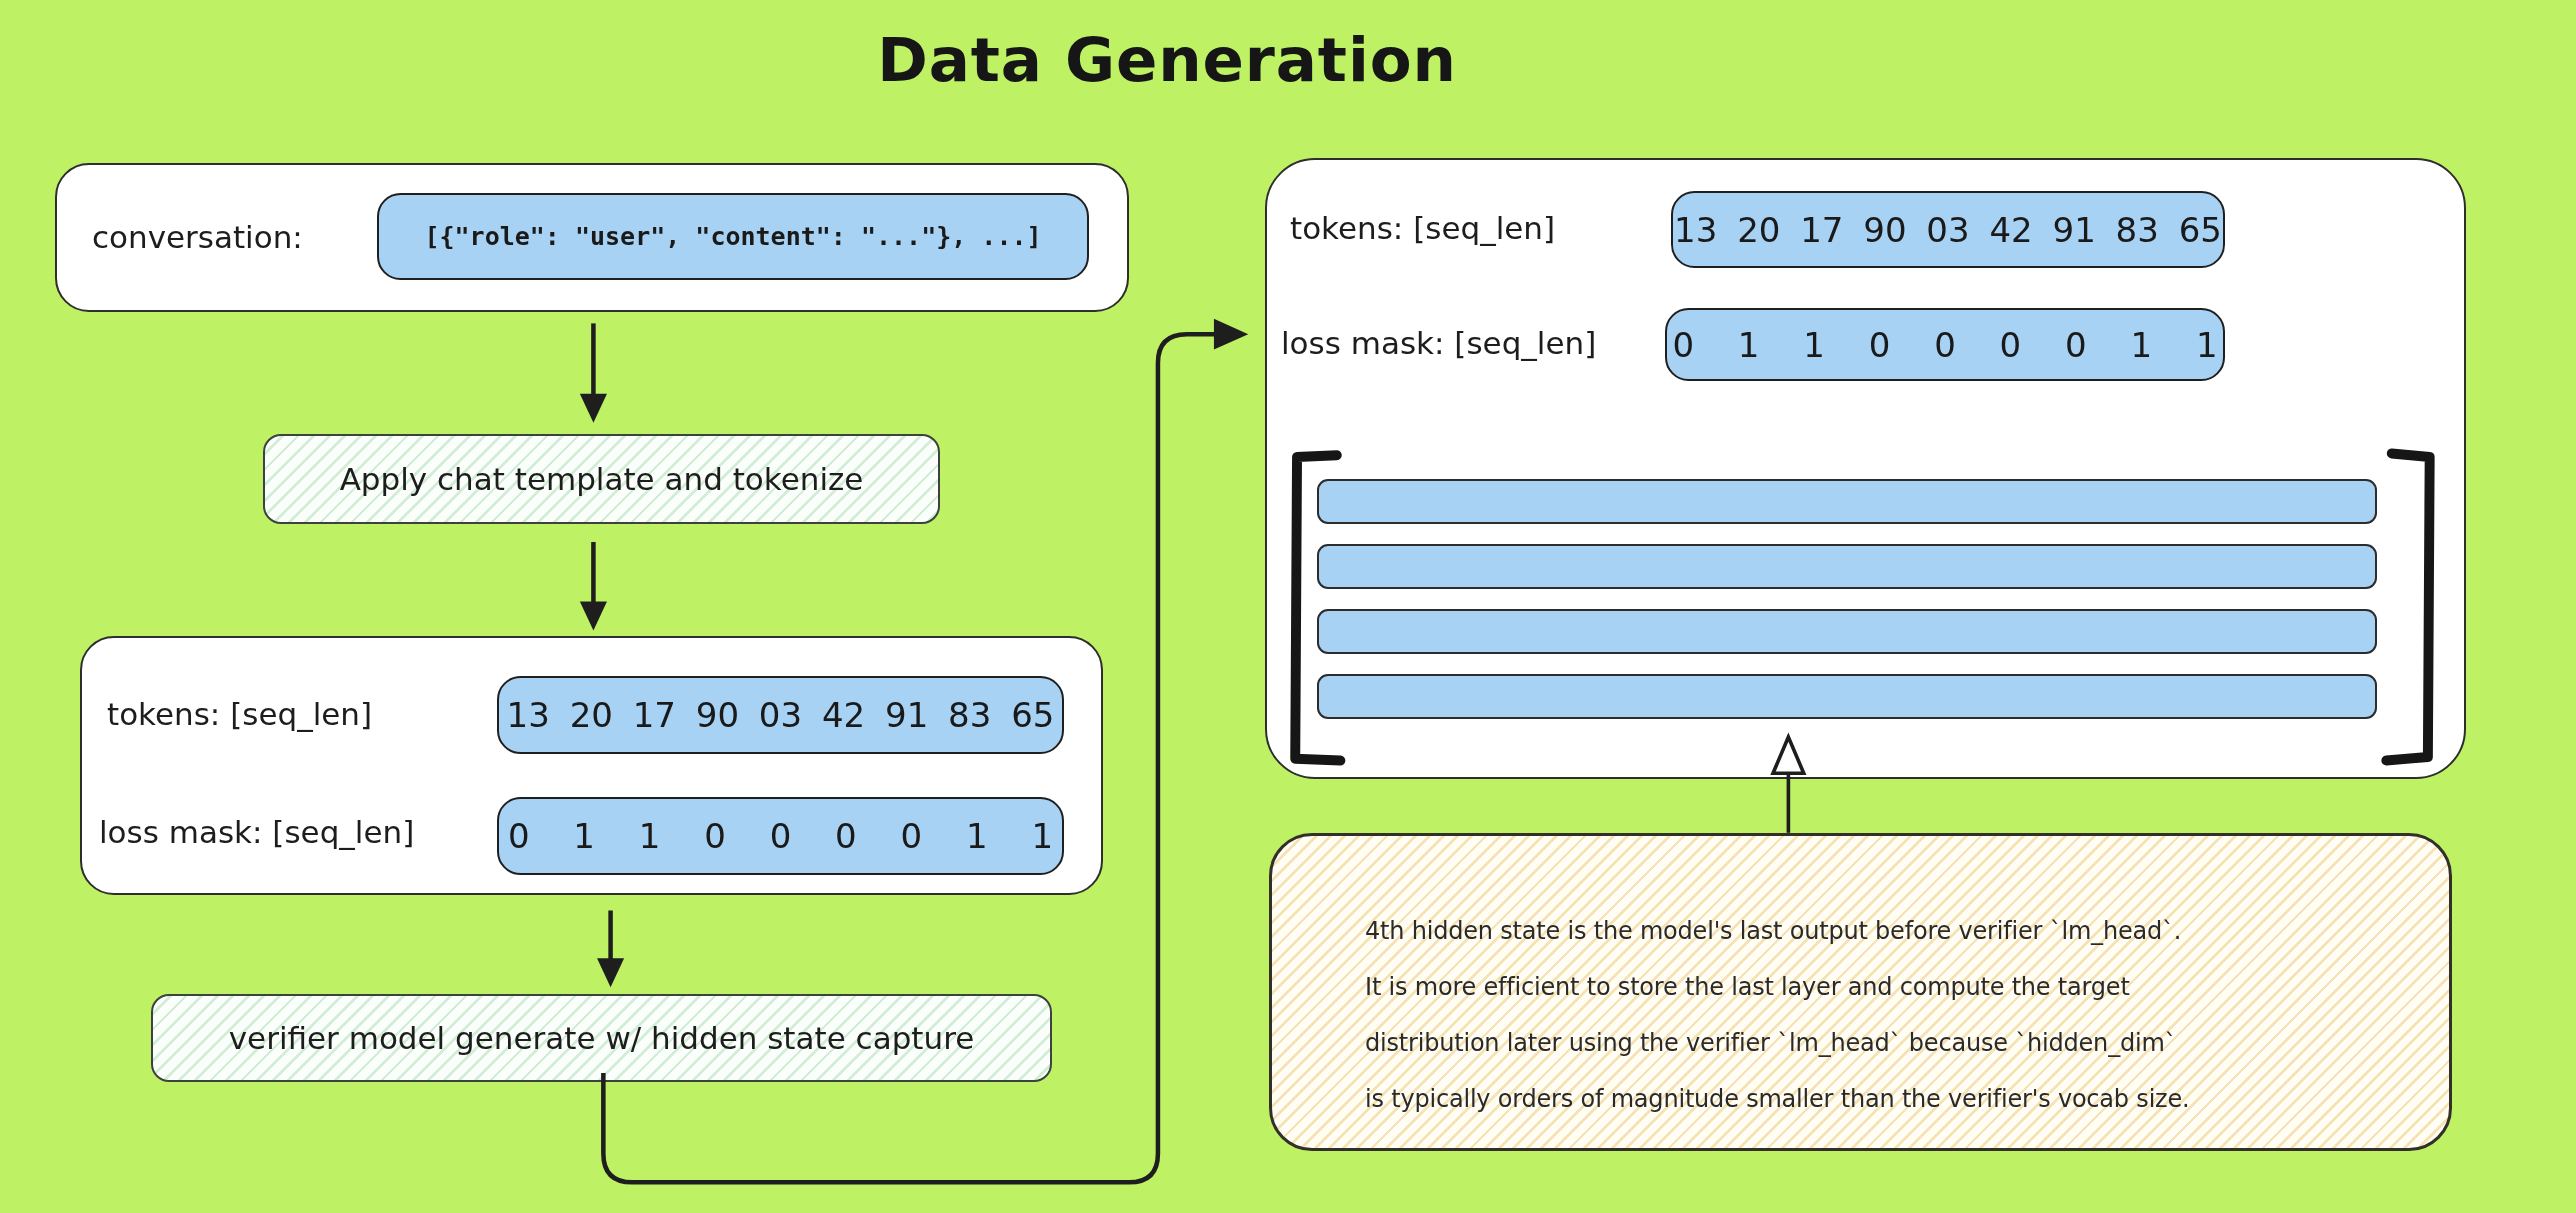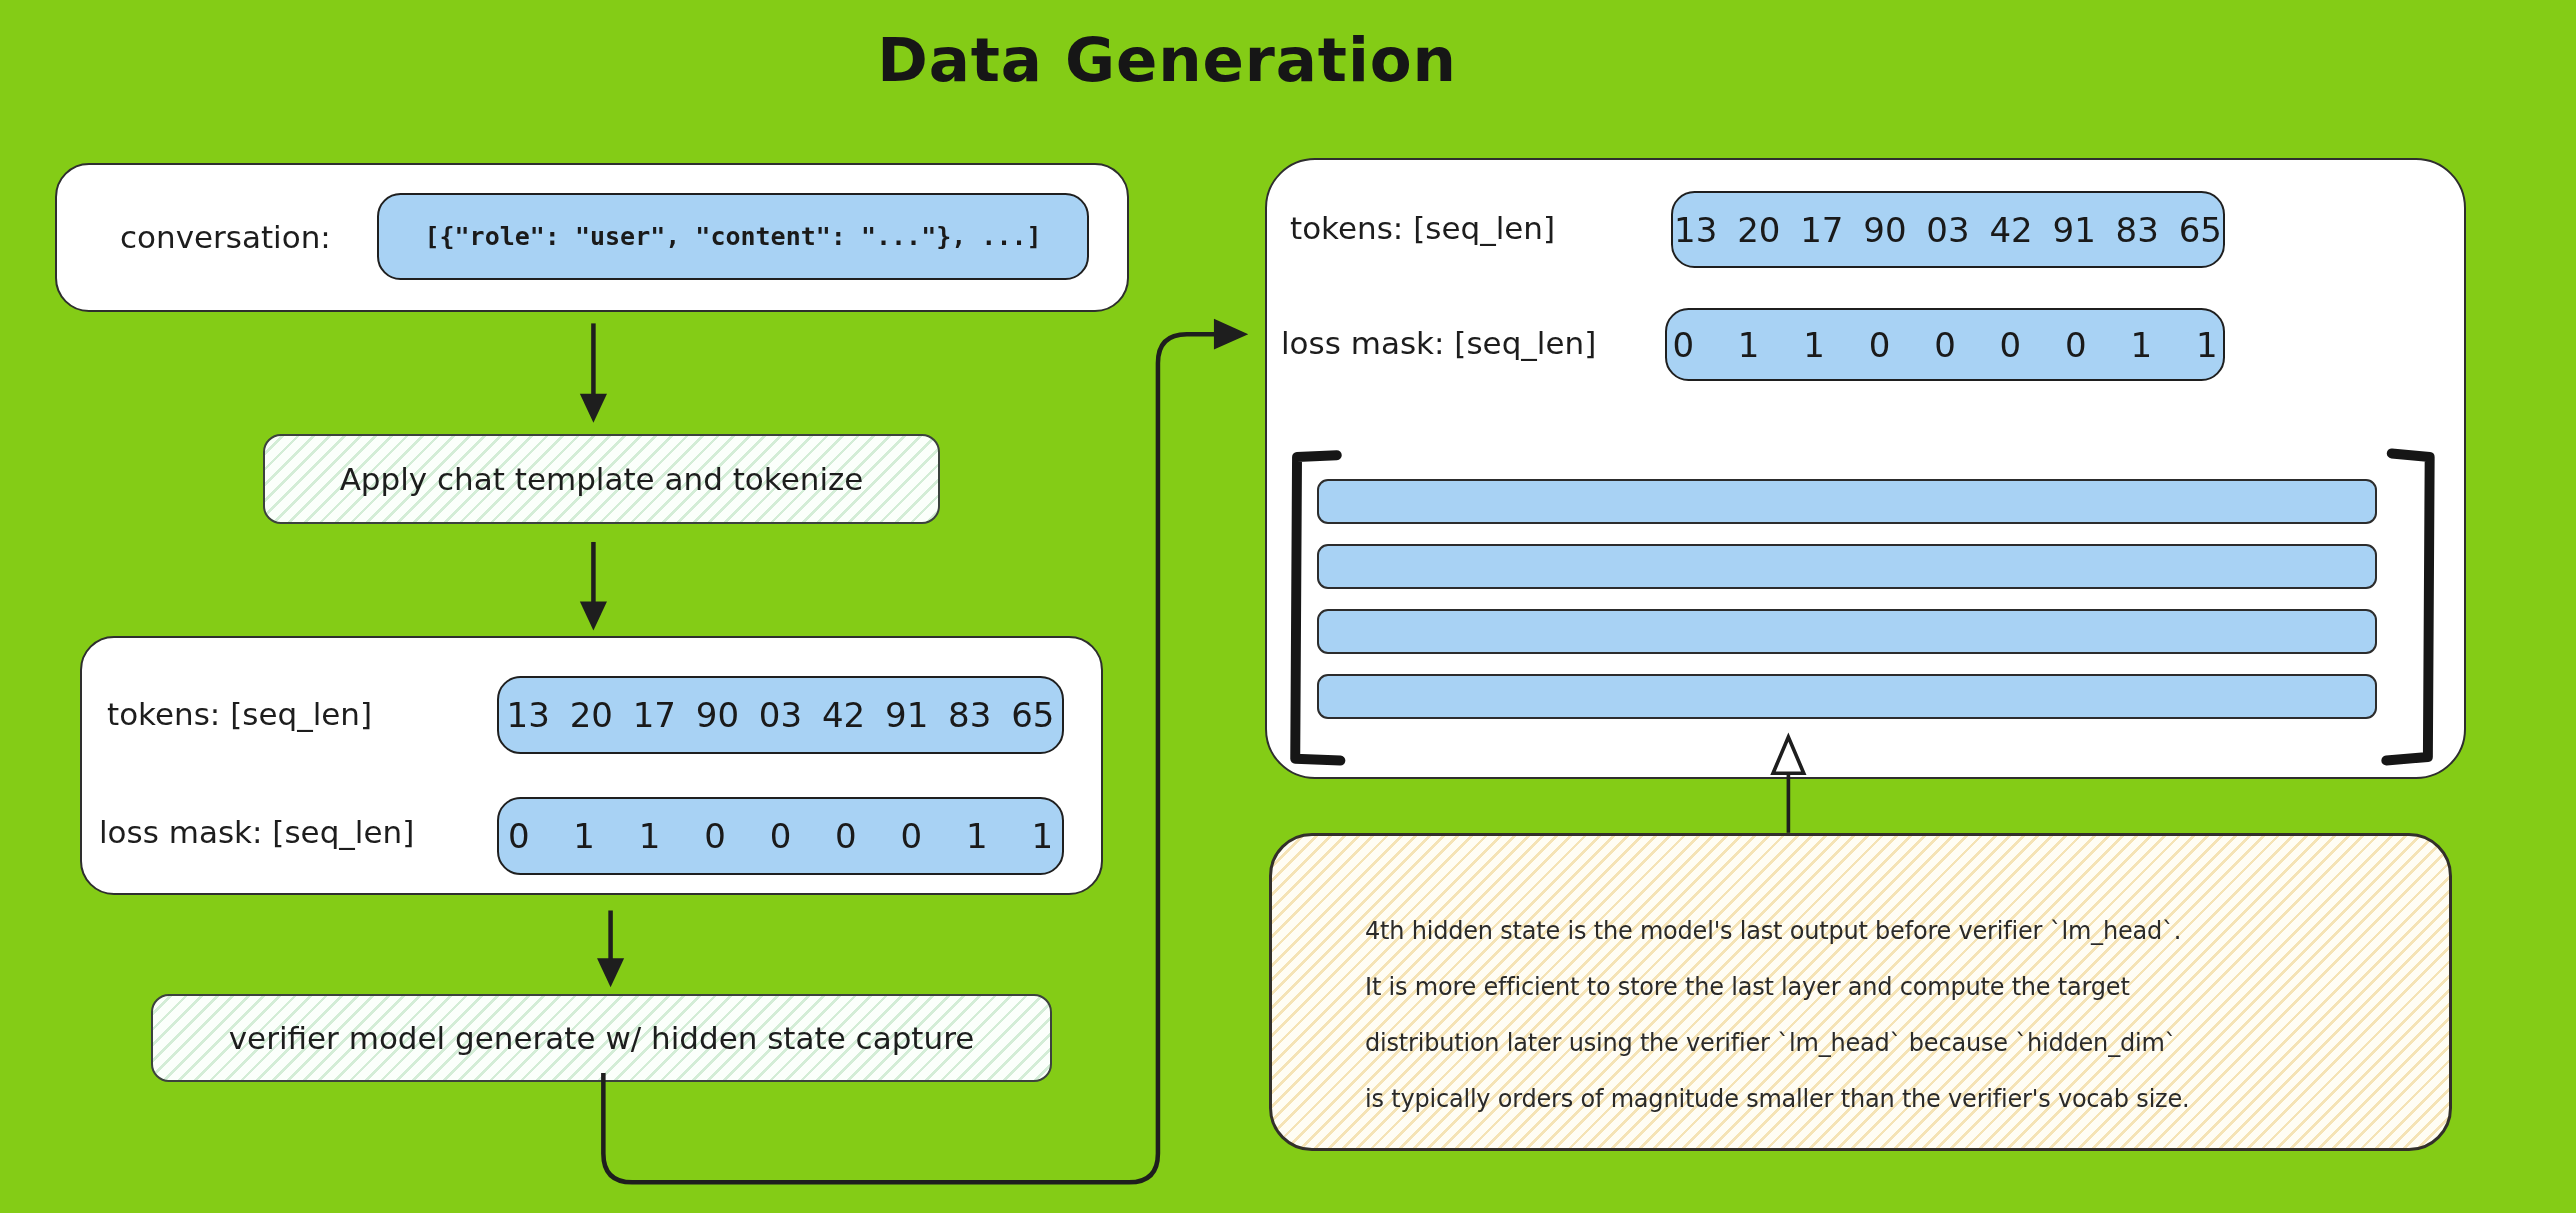--- a/index.html
+++ b/index.html
@@ -6,21 +6,21 @@
     --ink:#222222;
     --border:#2e2e2e;
     --blue:#a8d2f4;
     --green-stripe:rgba(120,195,130,0.30);
     --yellow-stripe:rgba(233,196,106,0.45);
     --note-bg:#fffdf4;
   }
   *{margin:0;padding:0;box-sizing:border-box;}
   html,body{width:2576px;height:1214px;background:#ffffff;overflow:hidden;}
   body{font-family:"DejaVu Sans","Liberation Sans",sans-serif;color:var(--ink);}
-  .canvas{position:relative;width:2576px;height:1214px;background:#84cc16;}
+  .canvas{position:relative;width:2576px;height:1214px;background:#bef264;}
   .abs{position:absolute;}
 
   .page-title{
     left:1167px;top:23.5px;transform:translateX(-50%);
     font-size:61px;font-weight:700;letter-spacing:0.9px;color:#161616;
     white-space:nowrap;
   }
 
   .sketch-box{
     border:2.7px solid var(--border);
@@ -79,21 +79,21 @@
   svg.overlay{left:0;top:0;pointer-events:none;}
 </style>
 </head>
 <body>
 
 <div class="canvas">
 
   <div class="abs page-title">Data Generation</div>
 
   <div class="abs sketch-box" style="left:55px;top:163px;width:1074px;height:149px;"></div>
-  <div class="abs lbl" style="left:120px;top:210px;">conversation:</div>
+  <div class="abs lbl" style="left:92px;top:210px;">conversation:</div>
   <div class="abs pill" style="left:377px;top:193px;width:712px;height:87px;">
     <span class="mono-text">[{"role": "user", "content": "..."}, ...]</span>
   </div>
 
   <div class="abs step-box" style="left:263px;top:434px;width:677px;height:90px;">Apply chat template and tokenize</div>
 
   <div class="abs sketch-box" style="left:80px;top:636px;width:1023px;height:259px;"></div>
   <div class="abs lbl" style="left:107px;top:687px;">tokens: [seq_len]</div>
   <div class="abs pill" style="left:497px;top:676px;width:567px;height:78px;">
     <span class="num-text ws-tokens">13 20 17 90 03 42 91 83 65</span>

